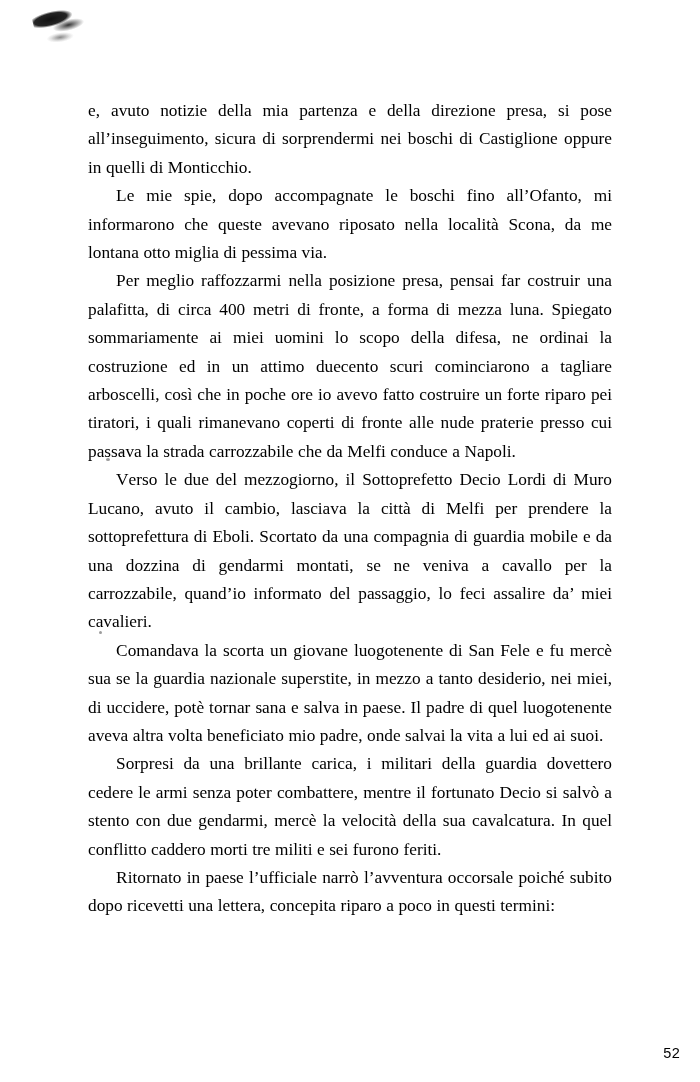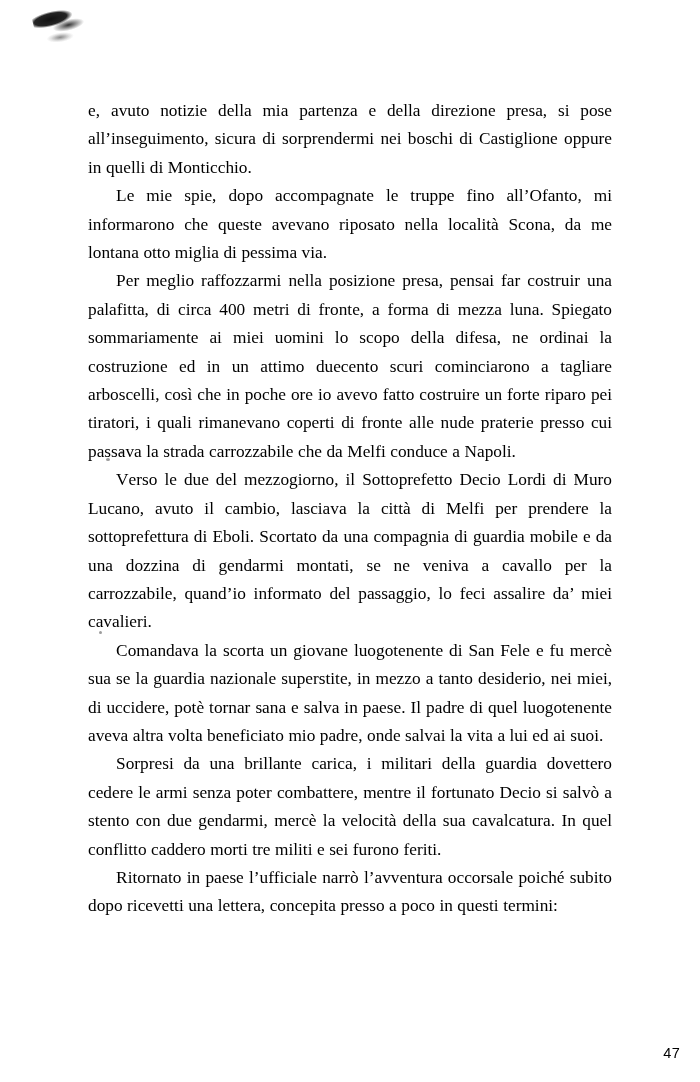--- a/index.html
+++ b/index.html
@@ -99,23 +99,23 @@
 <div id="page">
 
   <div id="scan-smudge"></div>
 
   <span class="speck" style="left:120px; top:448px; width:3px; height:3px;"></span>
   <span class="speck" style="left:106px; top:455px; width:4px; height:3px;"></span>
   <span class="speck" style="left:99px; top:628px; width:3px; height:3px;"></span>
 
   <div id="text-column">
     <p class="para no-indent">e, avuto notizie della mia partenza e della direzione presa, si pose all’inseguimento, sicura di sorprendermi nei boschi di Castiglione oppure in quelli di Monticchio.</p>
-    <p class="para">Le mie spie, dopo accompagnate le truppe fino all’Ofanto, mi informarono che queste avevano riposato nella località Scona, da me lontana otto miglia di pessima via.</p>
+    <p class="para">Le mie spie, dopo accompagnate le boschi fino all’Ofanto, mi informarono che queste avevano riposato nella località Scona, da me lontana otto miglia di pessima via.</p>
     <p class="para">Per meglio raffozzarmi nella posizione presa, pensai far costruir una palafitta, di circa 400 metri di fronte, a forma di mezza luna. Spiegato sommariamente ai miei uomini lo scopo della difesa, ne ordinai la costruzione ed in un attimo duecento scuri cominciarono a tagliare arboscelli, così che in poche ore io avevo fatto costruire un forte riparo pei tiratori, i quali rimanevano coperti di fronte alle nude praterie presso cui passava la strada carrozzabile che da Melfi conduce a Napoli.</p>
     <p class="para">Verso le due del mezzogiorno, il Sottoprefetto Decio Lordi di Muro Lucano, avuto il cambio, lasciava la città di Melfi per prendere la sottoprefettura di Eboli. Scortato da una compagnia di guardia mobile e da una dozzina di gendarmi montati, se ne veniva a cavallo per la carrozzabile, quand’io informato del passaggio, lo feci assalire da’ miei cavalieri.</p>
     <p class="para">Comandava la scorta un giovane luogotenente di San Fele e fu mercè sua se la guardia nazionale superstite, in mezzo a tanto desiderio, nei miei, di uccidere, potè tornar sana e salva in paese. Il padre di quel luogotenente aveva altra volta beneficiato mio padre, onde salvai la vita a lui ed ai suoi.</p>
     <p class="para">Sorpresi da una brillante carica, i militari della guardia dovettero cedere le armi senza poter combattere, mentre il fortunato Decio si salvò a stento con due gendarmi, mercè la velocità della sua cavalcatura. In quel conflitto caddero morti tre militi e sei furono feriti.</p>
-    <p class="para">Ritornato in paese l’ufficiale narrò l’avventura occorsale poiché subito dopo ricevetti una lettera, concepita presso a poco in questi termini:</p>
+    <p class="para">Ritornato in paese l’ufficiale narrò l’avventura occorsale poiché subito dopo ricevetti una lettera, concepita riparo a poco in questi termini:</p>
   </div>
 
-  <div id="page-number">47</div>
+  <div id="page-number">52</div>
 
 </div>
 
 </body></html>

